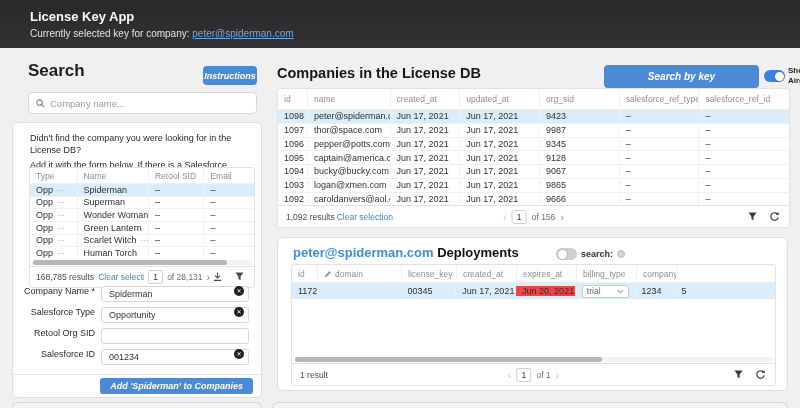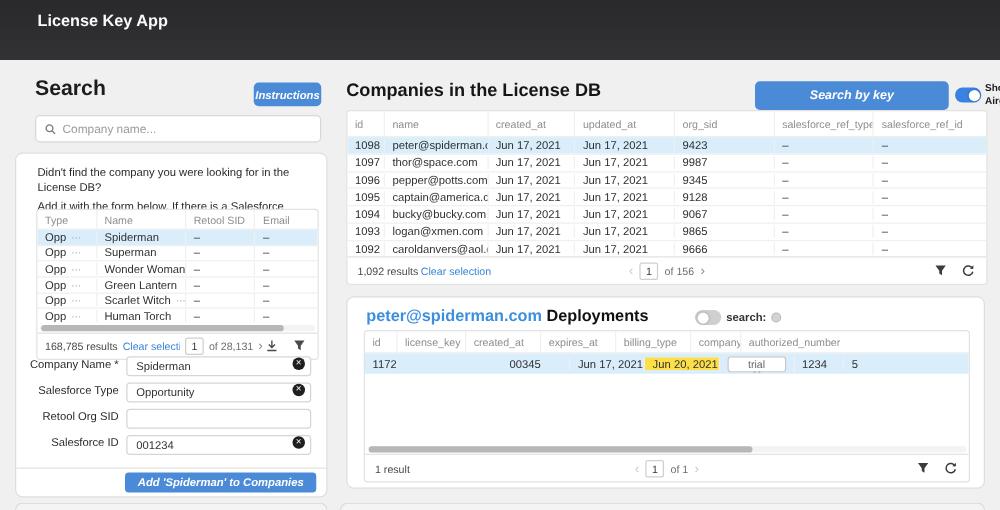--- a/index.html
+++ b/index.html
@@ -99,37 +99,41 @@
   .dep-title .co { color:#3d8fdd; }
   .dep-search { position:absolute; left:261px; top:10px; display:flex; align-items:center; gap:4px;margin-left:17px; }
   .dep-search .lbl { font-size:9px; font-weight:bold; color:#333; }
   .dep-dot { width:8px; height:8px; border-radius:50%; background:#d4d4d4; border:1px solid #bdbdbd; }
 
   .dep-tbl { left:13px; top:26px; width:485px; height:122px; }
   .dep-tbl .th { height:17px; }
   .dep-tbl .tr { height:17px; }
   .d-id{width:26px;} .d-domain{width:84px;} .d-key{width:55px;} .d-created{width:60px;}
   .d-expires{width:60px;} .d-bill{width:60px;} .d-comp{width:40px;} .d-auth{width:100px; border-right:none;}
-  .td.green { background:#fde047; }
+  .td.green { background:#ef4444; }
   .mini-select { width:52px; height:13px; border:1px solid #c9c9c9; border-radius:3px; background:#fff;
-    display:flex; align-items:center; justify-content:space-between; padding:0 4px; font-size:8.5px; color:#666; cursor:pointer;flex-direction:column; }
+    display:flex; align-items:center; justify-content:space-between; padding:0 4px; font-size:8.5px; color:#666; cursor:pointer; }
   .dep-tbl .tfoot { height:22px; }
 
   
   .sliver { position:absolute; top:402px; height:12px; background:#f4f4f5; border:1px solid #d9d9d9;
     border-radius:6px 6px 0 0; border-bottom:none; }
   .sliver.l { left:12px; width:250px; } .sliver.r { left:272px; width:516px; }
 
   svg.ic { display:block; }
 </style>
 </head>
 <body>
 
 <div class="app-header">
   <div class="app-title">License Key App</div>
+  <div class="app-sub">
+    <span>Currently selected key for company:</span>
+    <span class="hdr-link">peter@spiderman.com</span>
+  </div>
 </div>
 
 <div class="search-title">Search</div>
 <button class="btn-blue instructions-btn">Instructions</button>
 
 <div class="search-box">
   <span>
     <svg class="ic" width="9" height="9" viewBox="0 0 10 10">
         <circle cx="4" cy="4" r="3" fill="none" stroke="#7a7a7a" stroke-width="1.2"></circle>
         <line x1="6.3" y1="6.3" x2="9" y2="9" stroke="#7a7a7a" stroke-width="1.2"></line>
@@ -390,26 +394,33 @@
     <div class="toggle off">
         <div class="knob"></div>
       </div>
     <span class="lbl">search:</span>
     <span class="dep-dot"></span>
   </div>
 
   <div class="tbl dep-tbl">
     <div class="thead">
       <div class="th d-id">id</div>
+      <div class="th d-domain">
+        <span style="margin-right:3px;">
+          <svg class="ic" width="8" height="8" viewBox="0 0 10 10">
+              <path d="M1 9l.9-2.8L6.8 1.3l1.9 1.9L3.8 8.1z" fill="#9a9a9a"></path>
+            </svg>
+        </span>
+        <span>domain</span>
+      </div>
       <div class="th d-key">license_key</div>
       <div class="th d-created">created_at</div>
       <div class="th d-expires">expires_at</div>
       <div class="th d-bill">billing_type</div>
       <div class="th d-comp">company_id</div>
-      <div class="th d-auth">authorized_number</div>
     </div>
 
     <div class="tr sel">
       <div class="td d-id">1172</div>
       <div class="td d-domain"></div>
       <div class="td d-key">00345</div>
       <div class="td d-created">Jun 17, 2021</div>
       <div class="td d-expires green">Jun 20, 2021</div>
       <div class="td d-bill">
         <div class="mini-select">

